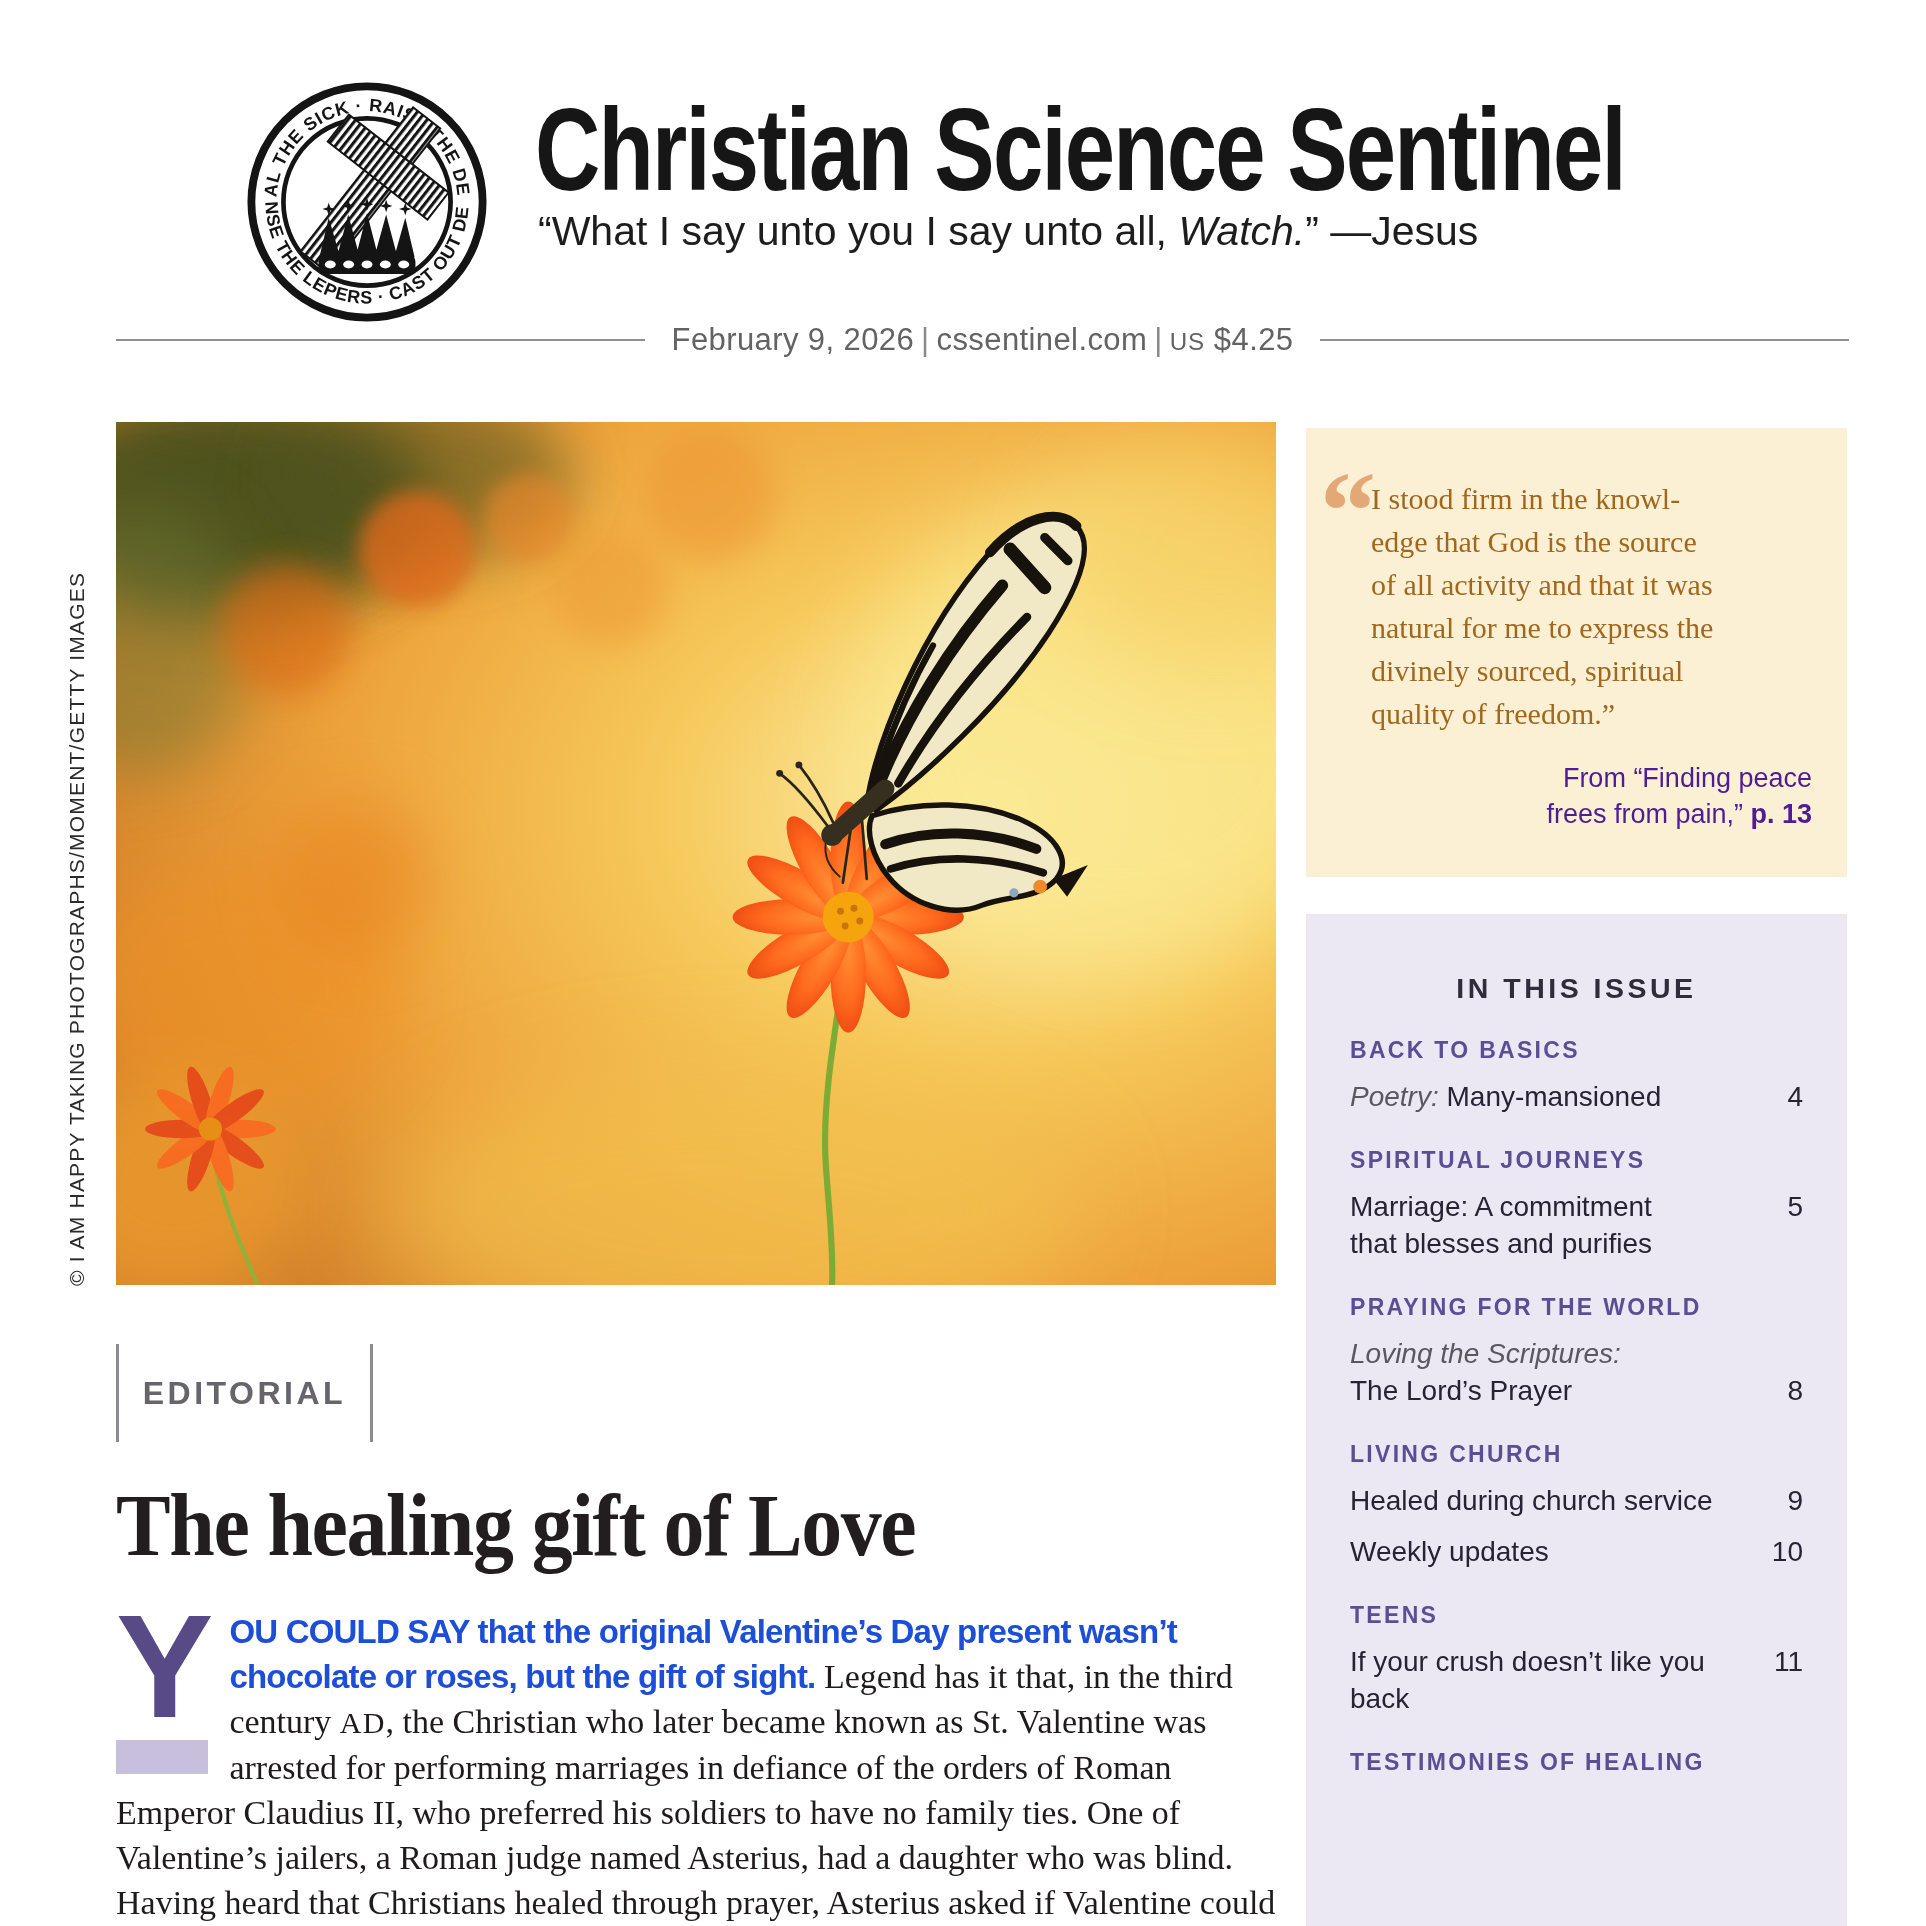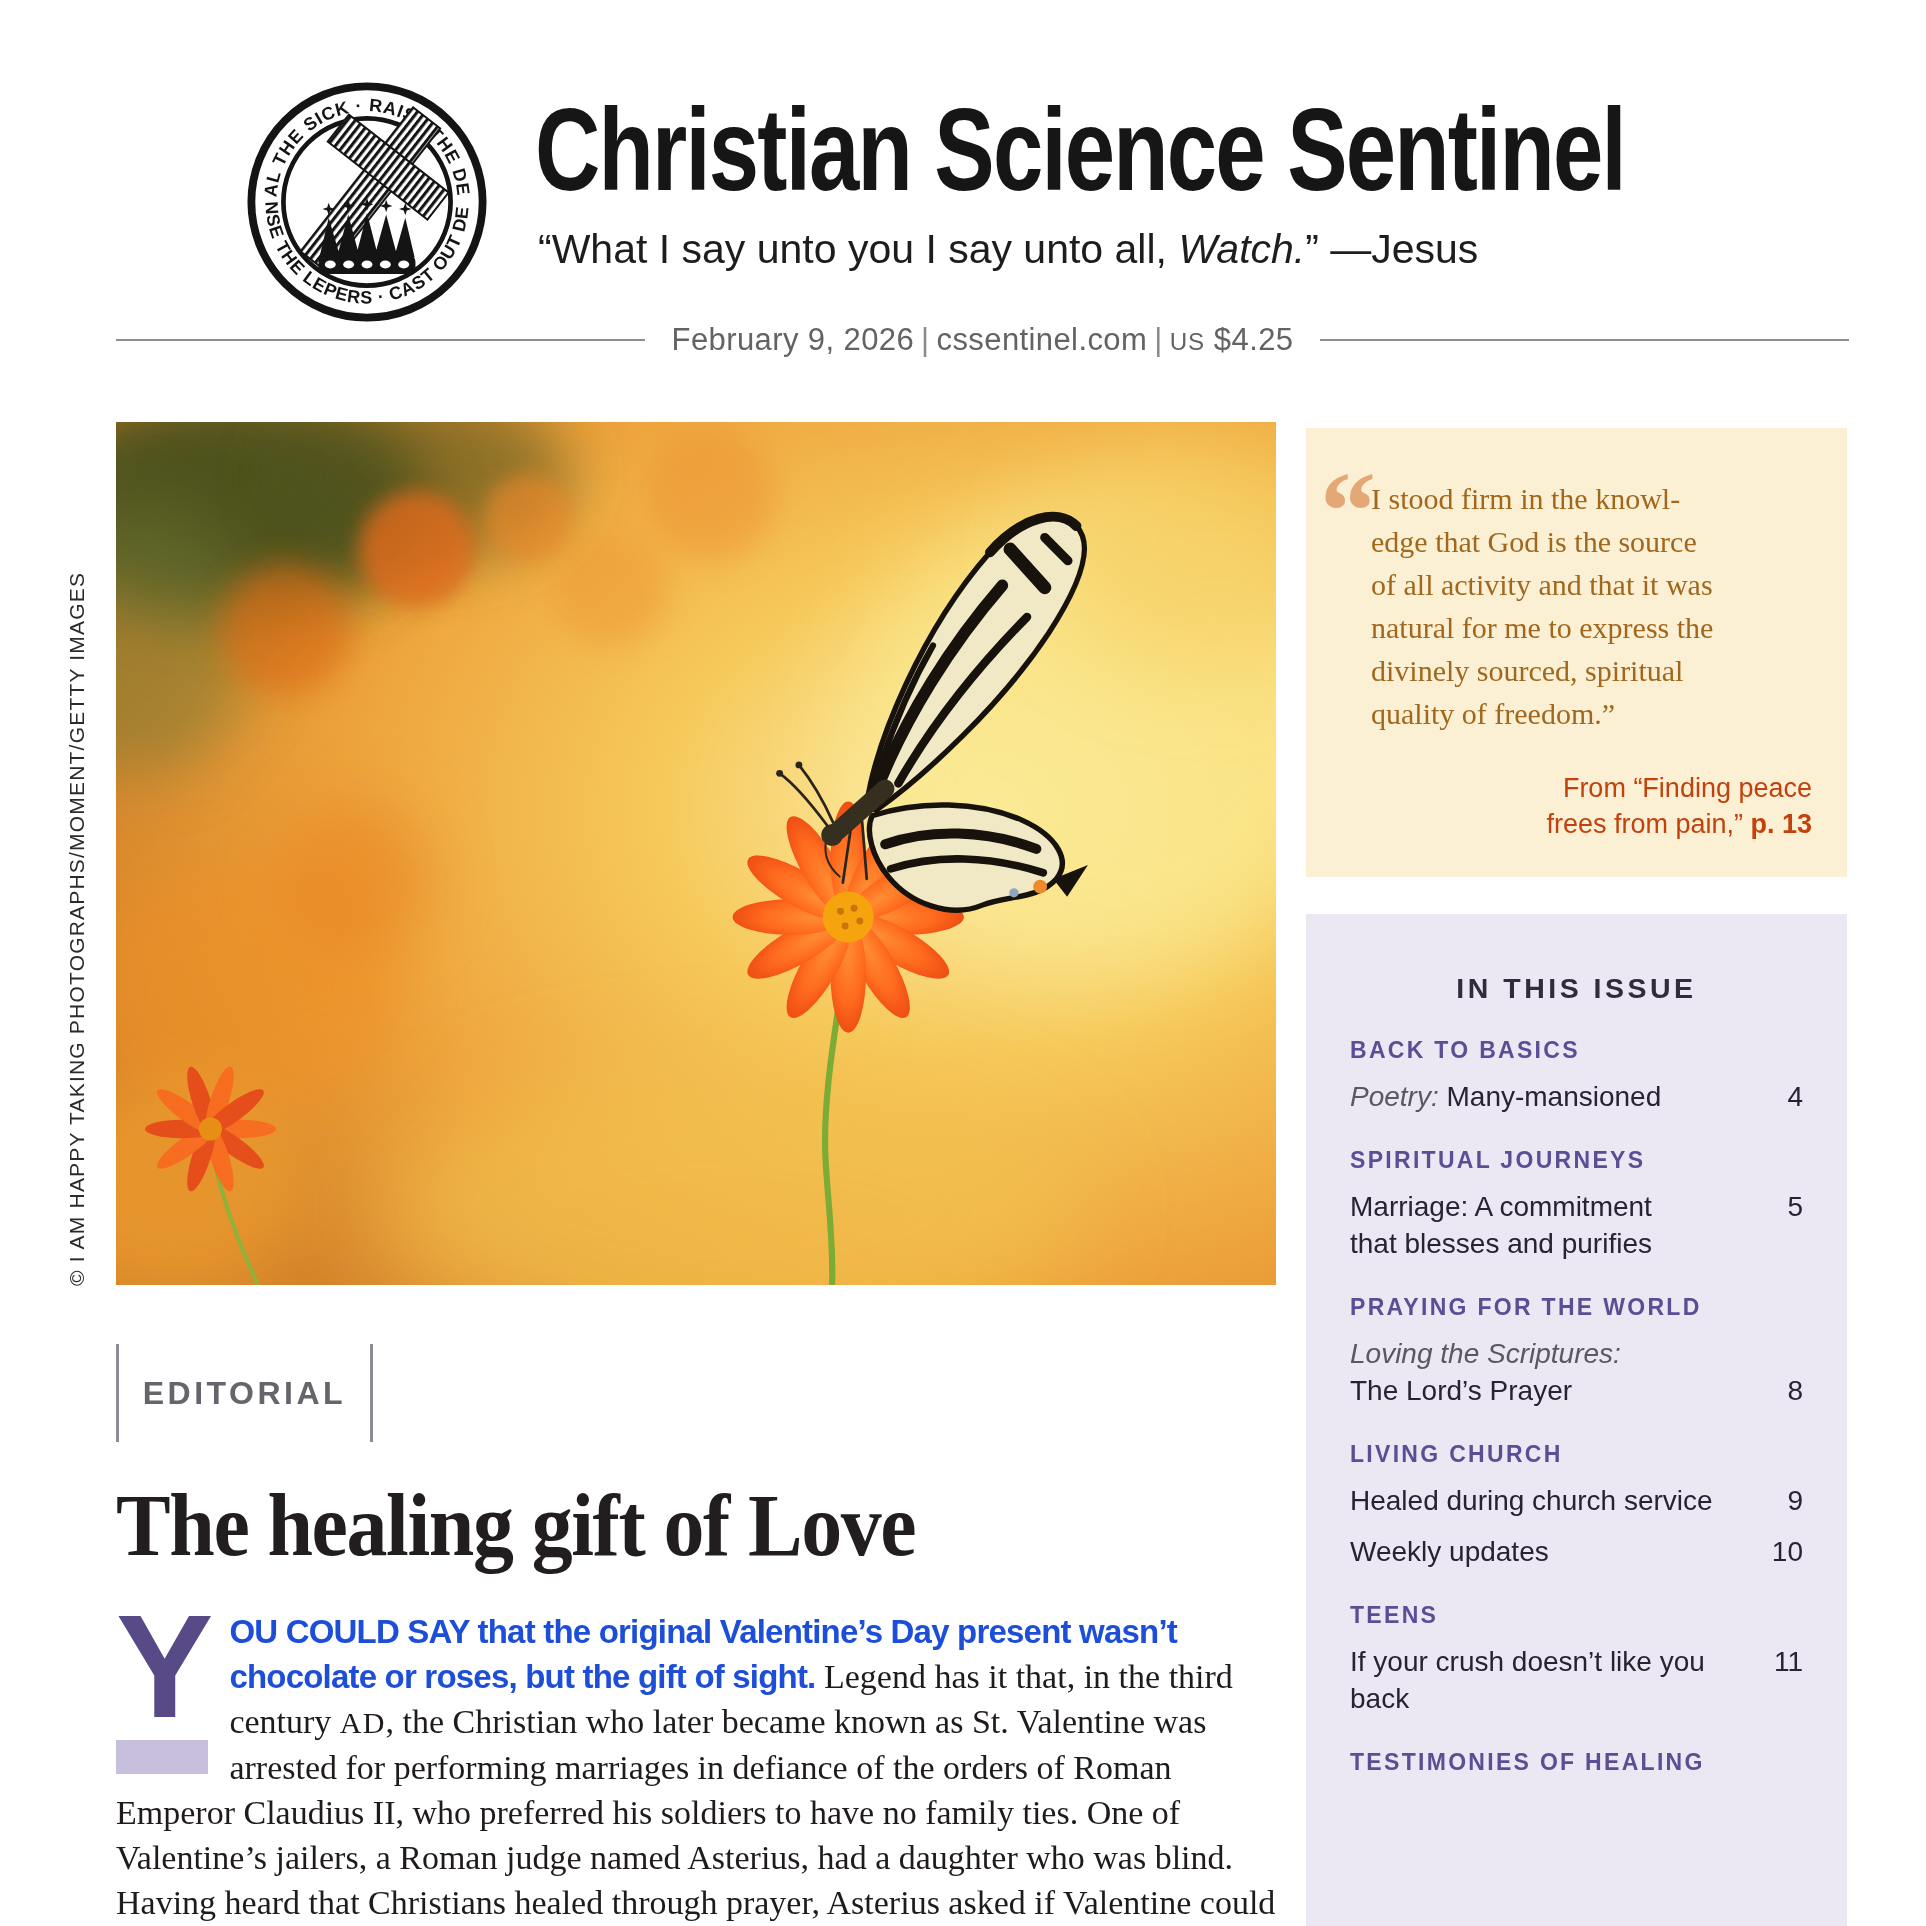--- a/index.html
+++ b/index.html
@@ -4,42 +4,42 @@
 <style>
   html,body{margin:0;padding:0;background:#ffffff;}
   #page{position:relative;width:1965px;height:2514px;background:#ffffff;overflow:hidden;
         font-family:"Liberation Sans",sans-serif;color:#221e20;}
 
   
   .seal{position:absolute;left:242px;top:77px;width:250px;height:250px;}
   .mast-title{position:absolute;left:535px;top:92px;font-size:116px;font-weight:bold;
               letter-spacing:-2.3px;line-height:1;white-space:nowrap;color:#161616;
               transform:scaleX(.78);transform-origin:0 0;}
-  .mast-motto{position:absolute;left:538px;top:226px;font-size:41px;color:#1d1d1d;white-space:nowrap;}
+  .mast-motto{position:absolute;left:538px;top:208px;font-size:41px;color:#1d1d1d;white-space:nowrap;}
   .mast-motto em{font-style:italic;}
   .dateline{position:absolute;left:116px;right:116px;top:322px;display:flex;align-items:center;}
   .dateline .rule{flex:1;height:2.7px;background:#8f8f8f;}
   .dateline .dl-text{white-space:nowrap;margin:0 27px;font-size:31px;color:#636363;letter-spacing:0.4px;}
   .dateline .sep{color:#8a8a8a;padding:0 7px;}
   .dateline .us{font-size:.78em;letter-spacing:0.8px;}
 
   
   .photo{position:absolute;left:116px;top:422px;width:1160px;height:863px;overflow:hidden;}
   .photo svg{display:block;width:1160px;height:863px;}
   .photo-credit{position:absolute;left:65px;top:1286px;transform:rotate(-90deg);
                 transform-origin:0 0;white-space:nowrap;font-size:21px;letter-spacing:1.2px;color:#2b2b2b;}
 
   
   .quotebox{position:absolute;left:1306px;top:428px;width:541px;height:449px;
             background:#FBF0D4;box-sizing:border-box;padding:49px 35px 0 65px;}
   .qmark{position:absolute;left:14px;top:27px;font-family:"Liberation Serif",serif;
          font-size:112px;line-height:1;color:#E4A877;font-weight:bold;}
   .qtext{margin:0;font-family:"Liberation Serif",serif;font-size:30px;line-height:43px;
          color:#A1671C;white-space:pre-line;}
-  .qattr{margin:35px 0 0;text-align:right;font-size:27px;line-height:1.35;color:#c2410c;white-space:pre-line;}
+  .qattr{margin:25px 0 0;text-align:right;font-size:27px;line-height:1.35;color:#4c1d95;white-space:pre-line;}
   .qattr b{font-weight:bold;text-align:right;}
 
   
   .toc{position:absolute;left:1306px;top:914px;width:541px;height:1464px;background:#ECE8F3;
        box-sizing:border-box;padding:58px 44px 46px;display:flex;flex-direction:column;}
   .toc-title{text-align:center;font-weight:bold;font-size:28.5px;letter-spacing:3.5px;color:#302c3c;}
   .toc-cat{font-size:23px;font-weight:bold;letter-spacing:2.3px;color:#5C4E95;margin-top:32px;}
   .toc-row{display:flex;align-items:flex-start;margin-top:14px;font-size:28px;line-height:37px;color:#272334;}
   .toc-row .lbl{flex:1;padding-right:11.6px;white-space:pre-line;}
   .toc-row .pg{width:42px;text-align:right;}

